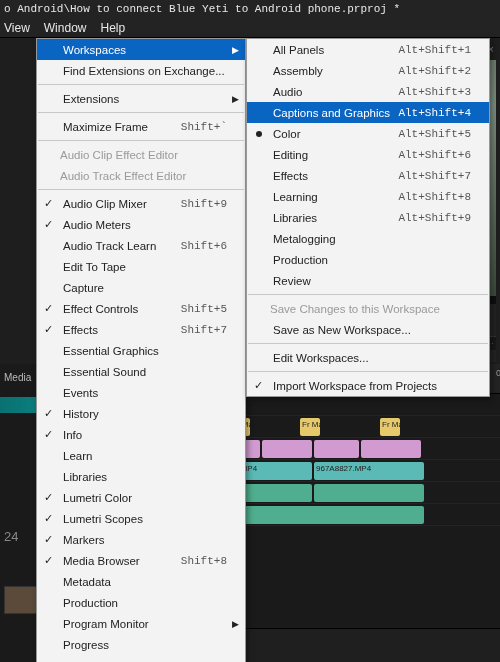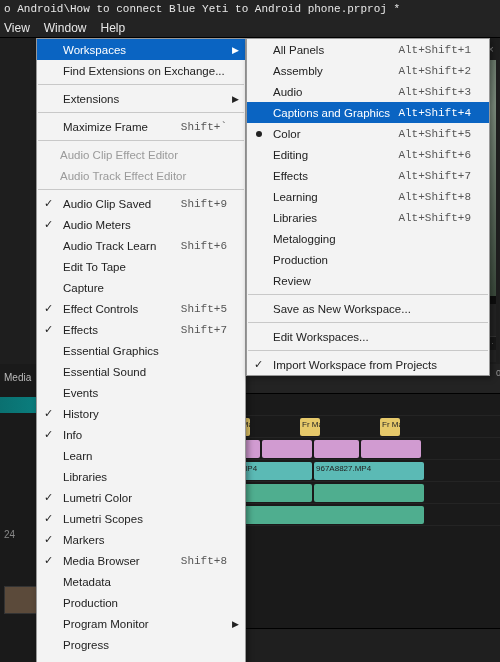--- a/index.html
+++ b/index.html
@@ -20,21 +20,21 @@
   .preview-face { position:absolute; left:32%; top:18%; width:80px; height:92px; background:#c9a27c; border-radius:40% 40% 30% 30%; filter:blur(2px); opacity:.7; }
   .preview-ctrl { position:absolute; bottom:0; left:0; right:0; height:58px; background:#232323; }
   .tc-left { position:absolute; left:8px; bottom:36px; color:#3fa9f5; font-size:11px; }
   .fit-box { position:absolute; right:92px; bottom:34px; width:60px; height:18px; background:#1a1a1a; border:1px solid #444; color:#ccc; font-size:10px; display:flex; align-items:center; justify-content:center; gap:4px; }
   .tc-right { position:absolute; right:12px; bottom:36px; color:#ccc; font-size:11px; }
   .ruler { position:absolute; left:0; right:0; bottom:12px; height:14px; background:#181818; border-top:1px solid #333; }
   .ruler::before { content:""; position:absolute; left:0; right:0; top:6px; height:1px; background:repeating-linear-gradient(90deg,#555 0 1px,transparent 1px 8px); }
 
   .panel-left { position:absolute; left:0; top:326px; width:58px; bottom:0; background:#1a1a1a; border-right:1px solid #000; }
   .panel-left .lbl { color:#bbb; font-size:10px; padding:8px 4px; }
-  .panel-left .t2 { margin-top:116px; color:#888; font-size:10px; padding-left:4px;}
+  .panel-left .t2 { margin-top:116px; color:#888; font-size:13px; padding-left:4px;}
   .wave { margin-top:6px; height:16px; background:linear-gradient(90deg,#0aa 0%,#0cc 100%); opacity:.6; }
   .thumb { position:absolute; left:4px; bottom:48px; width:40px; height:28px; background:#5b4a3a; border:1px solid #333; }
 
   .timeline { position:absolute; left:58px; top:326px; right:0; bottom:0; background:#202020; }
   .tl-tools { position:absolute; left:0; top:0; width:58px; bottom:0; background:#232323; border-right:1px solid #000; display:flex; flex-direction:column; align-items:center; padding-top:6px; gap:8px; color:#aaa; }
   .tl-tools .ico { width:18px; height:18px; display:flex; align-items:center; justify-content:center; font-size:13px; }
   .tl-head { position:absolute; left:58px; right:0; top:0; height:30px; background:#232323; border-bottom:1px solid #000; }
   .tl-tc { position:absolute; left:10px; top:6px; color:#3fa9f5; font-size:12px; }
   .tl-ruler { position:absolute; left:142px; right:0; top:0; height:30px; }
   .tl-tick { position:absolute; top:4px; font-size:9px; color:#999; }
@@ -195,21 +195,21 @@
     <div class="sep"></div>
     <div class="row disabled">
       <span>Audio Clip Effect Editor</span>
     </div>
     <div class="row disabled">
       <span>Audio Track Effect Editor</span>
     </div>
     <div class="sep"></div>
     <div class="row">
       <span class="chk">✓</span>
-      <span>Audio Clip Saved</span>
+      <span>Audio Clip Mixer</span>
       <span class="sc">Shift+9</span>
     </div>
     <div class="row">
       <span class="chk">✓</span>
       <span>Audio Meters</span>
     </div>
     <div class="row">
       <span>Audio Track Learn</span>
       <span class="sc">Shift+6</span>
     </div>
@@ -332,20 +332,23 @@
     <div class="row">
       <span>Metalogging</span>
     </div>
     <div class="row">
       <span>Production</span>
     </div>
     <div class="row">
       <span>Review</span>
     </div>
     <div class="sep"></div>
+    <div class="row disabled">
+      <span>Save Changes to this Workspace</span>
+    </div>
     <div class="row">
       <span>Save as New Workspace...</span>
     </div>
     <div class="sep"></div>
     <div class="row">
       <span>Edit Workspaces...</span>
     </div>
     <div class="sep"></div>
     <div class="row">
       <span class="chk">✓</span>

